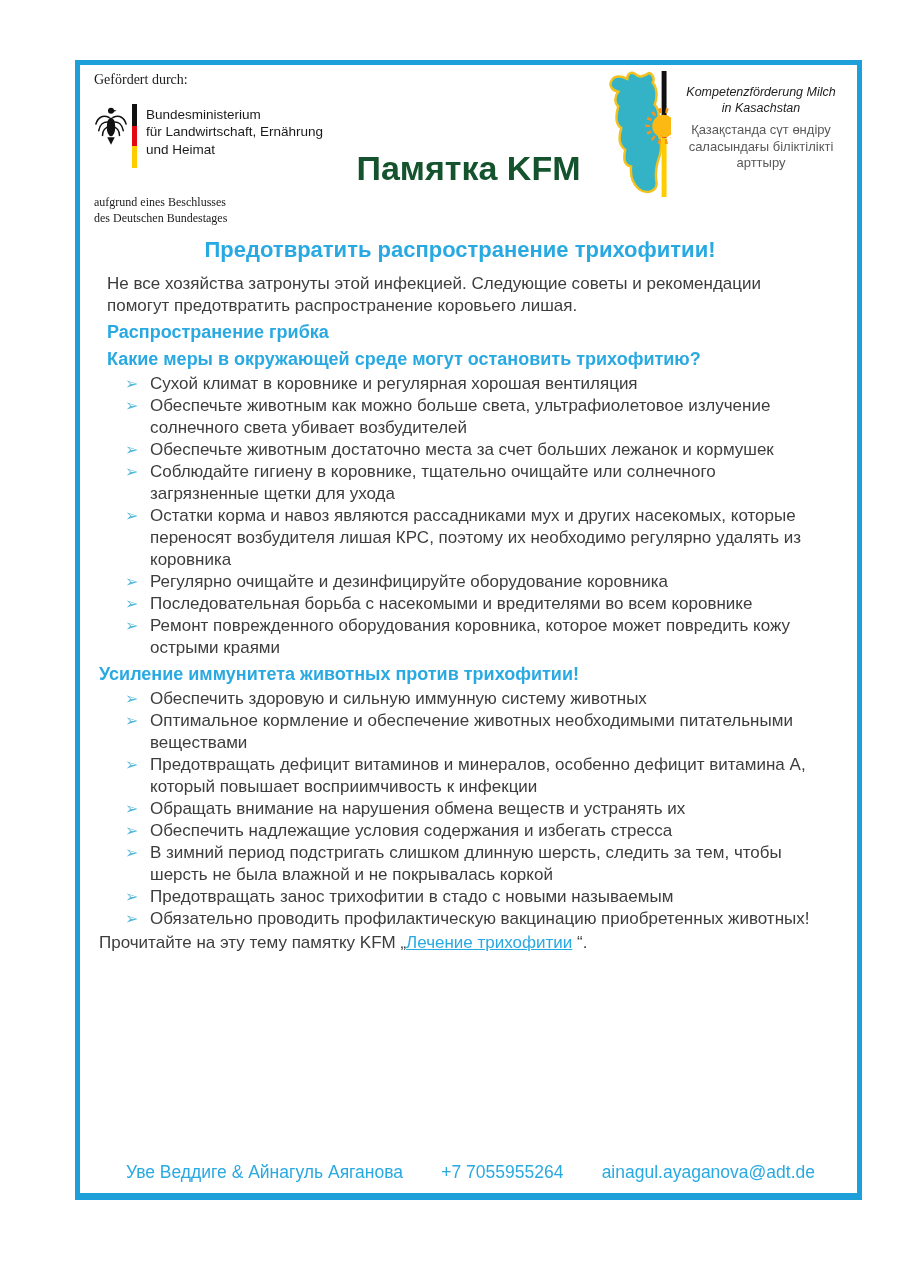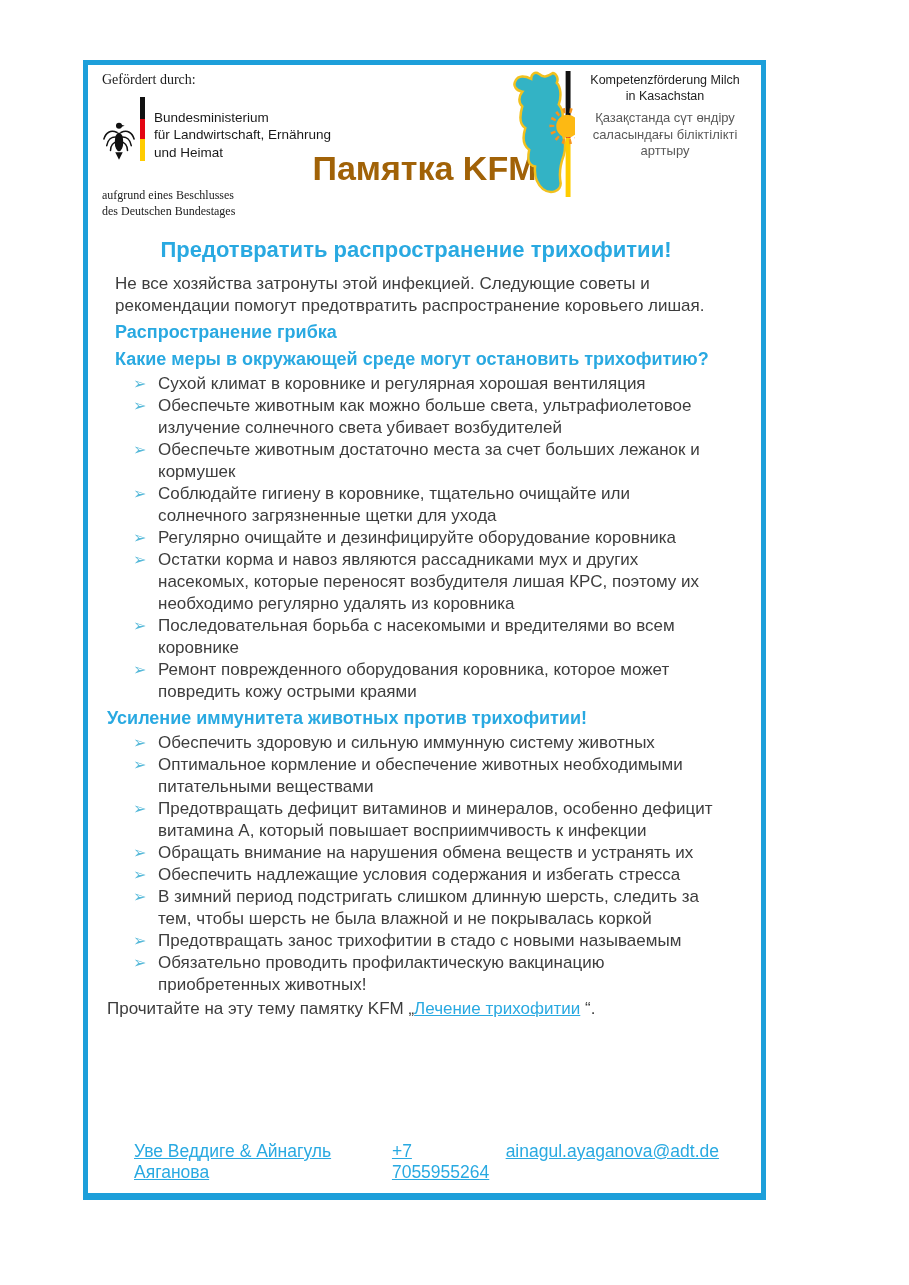--- a/index.html
+++ b/index.html
@@ -1,54 +1,54 @@
 <!DOCTYPE html>
 <html><head>
 <meta charset="utf-8">
 <style>
   * { margin:0; padding:0; box-sizing:border-box; }
   html,body { width:909px; height:1285px; background:#ffffff; font-family:"Liberation Sans", sans-serif; }
   .frame {
-    position:absolute; left:83px; top:60px; width:683px; height:1140px;
+    position:absolute; left:75px; top:60px; width:787px; height:1140px;
     background:#fff; border:5px solid #1d9fda; border-bottom-width:7px;
   }
   
   .header { position:relative; height:168px; }
   .funding { position:absolute; left:14px; top:7px; }
   .funding-label { font-family:"Liberation Serif", serif; font-size:14px; color:#1a1a1a; }
-  .ministry-row { display:flex; align-items:flex-end; margin-top:9px; }
+  .ministry-row { display:flex; align-items:flex-start; margin-top:16px; }
   .eagle { width:34px; height:42px; }
   .flag-stripe { width:5px; height:64px; margin:0 9px 0 4px; display:flex; flex-direction:column; }
   .flag-stripe .b { flex:1.1; background:#111; }
   .flag-stripe .r { flex:1; background:#e30613; }
   .flag-stripe .g { flex:1.1; background:#fc0; }
   .ministry-name { font-size:13.5px; line-height:1.28; color:#1a1a1a; padding-top:2px; }
   .funding-basis { font-family:"Liberation Serif", serif; font-size:12px; line-height:1.3; color:#1a1a1a; margin-top:27px; }
-  .doc-title { position:absolute; left:0; right:0; top:84px; text-align:center; font-size:34px; font-weight:bold; color:#a16207; }
+  .doc-title { position:absolute; left:0; right:0; top:84px; text-align:center; font-size:34px; font-weight:bold; color:#14532d; }
   .kfm-logo { position:absolute; right:8px; top:6px; display:flex; align-items:flex-start; }
   .cow-svg { width:66px; height:126px; }
   .kfm-text { width:176px; text-align:center; margin-left:2px; }
   .kfm-abbr { font-size:46px; font-weight:800; letter-spacing:3px; color:#1a1a1a; line-height:1; }
-  .kfm-sub-de { font-size:12.5px; color:#222; line-height:1.25; margin-top:2px; }
+  .kfm-sub-de { font-size:12.5px; color:#222; line-height:1.25; margin-top:14px;font-style:italic; }
   .kfm-sub-kk { font-size:13px; color:#595959; line-height:1.25; margin-top:6px; }
   
   .content { padding:0 44px 0 27px; font-size:17px; line-height:22px; color:#3d3d3d; }
   .main-heading { text-align:center; font-size:22px; line-height:30px; font-weight:bold; color:#29a9e1; margin:2px 0 8px; }
   .intro { }
   .warning { border:3px solid #c8161d; padding:3px 10px 9px; margin-bottom:9px; color:#d6231f; }
   .warning b { display:block; }
   .sec-heading { font-size:18px; line-height:24px; font-weight:bold; color:#29a9e1; margin:3px 0 2px; }
   .sec-heading.outdent { margin-left:-8px; }
   ul.bullets { list-style:none; }
   ul.bullets li { position:relative; padding-left:43px; }
   ul.bullets li::before { content:"\27A2"; position:absolute; left:18px; top:0; color:#56b9d9; font-size:16px; }
   .closing { margin-left:-8px; margin-top:2px; }
   .doc-link { color:#29a9e1; text-decoration:underline; cursor:pointer; }
   
-  .footer { position:absolute; left:0; right:0; bottom:10px; display:flex; justify-content:space-between; padding:0 42px 0 46px; color:#29a9e1; font-size:17.5px;text-decoration:underline; }
+  .footer { position:absolute; left:0; right:0; bottom:10px; display:flex; justify-content:space-between; padding:0 42px 0 46px; color:#29a9e1; font-size:17.5px; }
 </style>
 </head>
 <body>
 
 <div class="frame">
 
   <div class="header">
 
     <div class="funding">
       <div class="funding-label">Gefördert durch:</div>
@@ -113,22 +113,22 @@
     <div class="sec-heading">Распространение грибка</div>
     <ul class="bullets">
     </ul>
 
     <div class="sec-heading">Какие меры в окружающей среде могут остановить трихофитию?</div>
     <ul class="bullets">
       <li>Сухой климат в коровнике и регулярная хорошая вентиляция</li>
       <li>Обеспечьте животным как можно больше света, ультрафиолетовое излучение солнечного света убивает возбудителей</li>
       <li>Обеспечьте животным достаточно места за счет больших лежанок и кормушек</li>
       <li>Соблюдайте гигиену в коровнике, тщательно очищайте или солнечного загрязненные щетки для ухода</li>
+      <li>Остатки корма и навоз являются рассадниками мух и других насекомых, которые переносят возбудителя лишая КРС, поэтому их необходимо регулярно удалять из коровника</li>
       <li>Регулярно очищайте и дезинфицируйте оборудование коровника</li>
-      <li>Остатки корма и навоз являются рассадниками мух и других насекомых, которые переносят возбудителя лишая КРС, поэтому их необходимо регулярно удалять из коровника</li>
       <li>Последовательная борьба с насекомыми и вредителями во всем коровнике</li>
       <li>Ремонт поврежденного оборудования коровника, которое может повредить кожу острыми краями</li>
     </ul>
 
     <div class="sec-heading outdent">Усиление иммунитета животных против трихофитии!</div>
     <ul class="bullets">
       <li>Обеспечить здоровую и сильную иммунную систему животных</li>
       <li>Оптимальное кормление и обеспечение животных необходимыми питательными веществами</li>
       <li>Предотвращать дефицит витаминов и минералов, особенно дефицит витамина А, который повышает восприимчивость к инфекции</li>
       <li>Обращать внимание на нарушения обмена веществ и устранять их</li>

